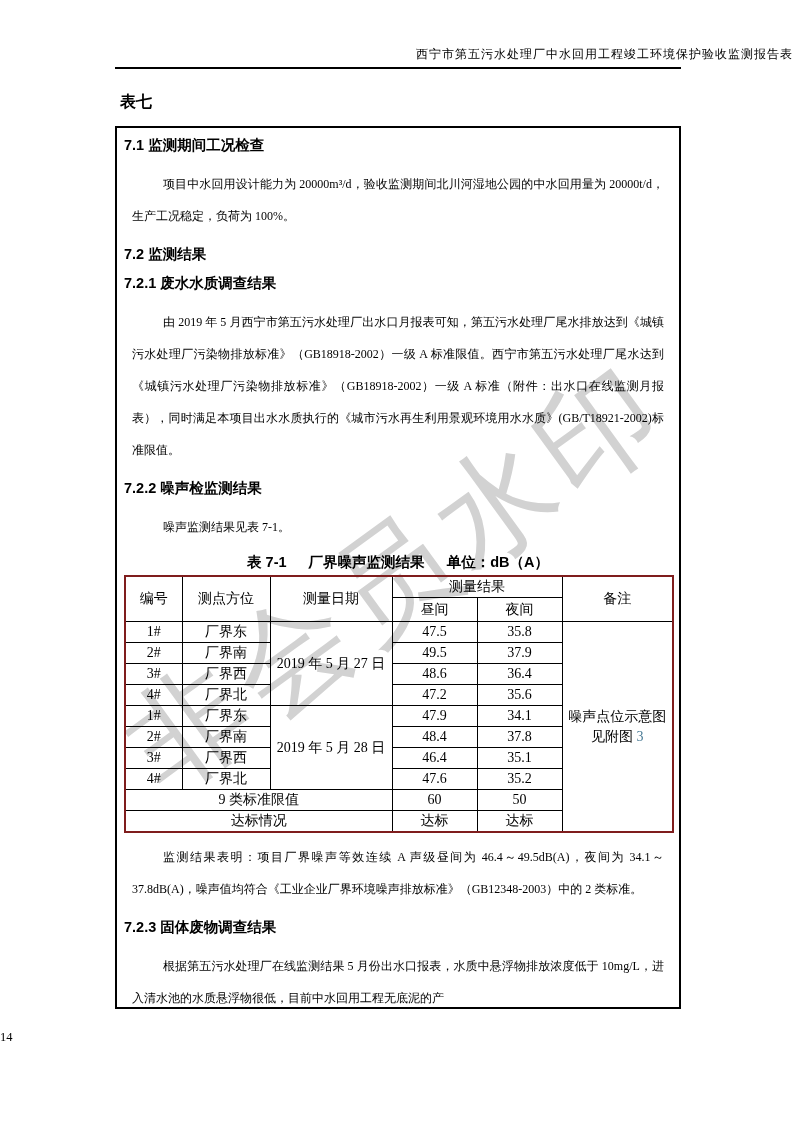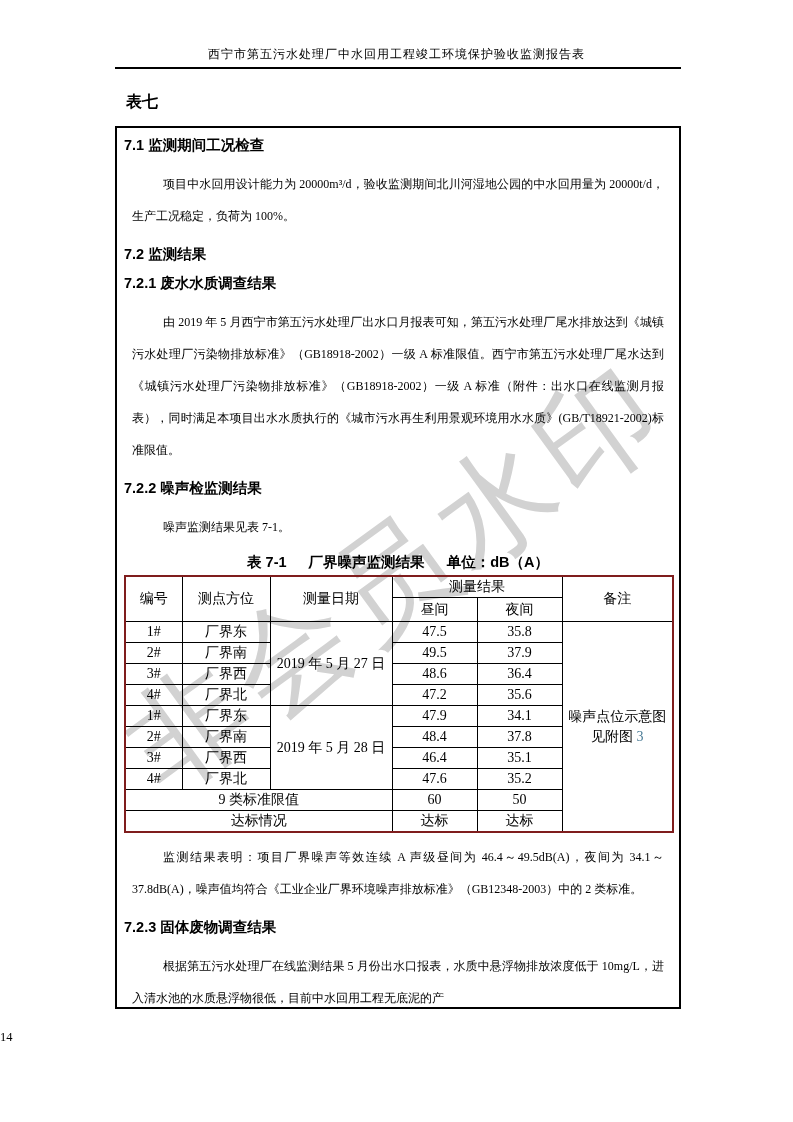--- a/index.html
+++ b/index.html
@@ -16,28 +16,28 @@
     position:absolute; left:52px; top:498px; width:690px;
     text-align:center; white-space:nowrap;
     font-size:118px; letter-spacing:8px; color:#d2d2d2;
     transform:rotate(-36deg);
     font-family:"Liberation Serif", serif;
     z-index:0; pointer-events:none; user-select:none;
   }
 
   .header-title {
     position:absolute; top:46px; left:0; right:0;
-    text-align:center; font-size:12px; letter-spacing:1px; z-index:1;
+    text-align:right; font-size:12px; letter-spacing:1px; z-index:1;
   }
   .header-rule {
     position:absolute; top:67px; left:115px; width:566px; height:2px;
     background:#000; z-index:1;
   }
   .table-label {
-    position:absolute; top:92px; left:126px;
+    position:absolute; top:92px; left:120px;
     font-size:16px; font-weight:bold;
     font-family:"Liberation Sans", sans-serif; z-index:1;
   }
 
   .content-box {
     position:absolute; top:126px; left:115px;
     width:566px; height:883px; box-sizing:border-box;
     border:2px solid #000; padding:3px 7px 0 7px;
     overflow:hidden; z-index:1;
   }

